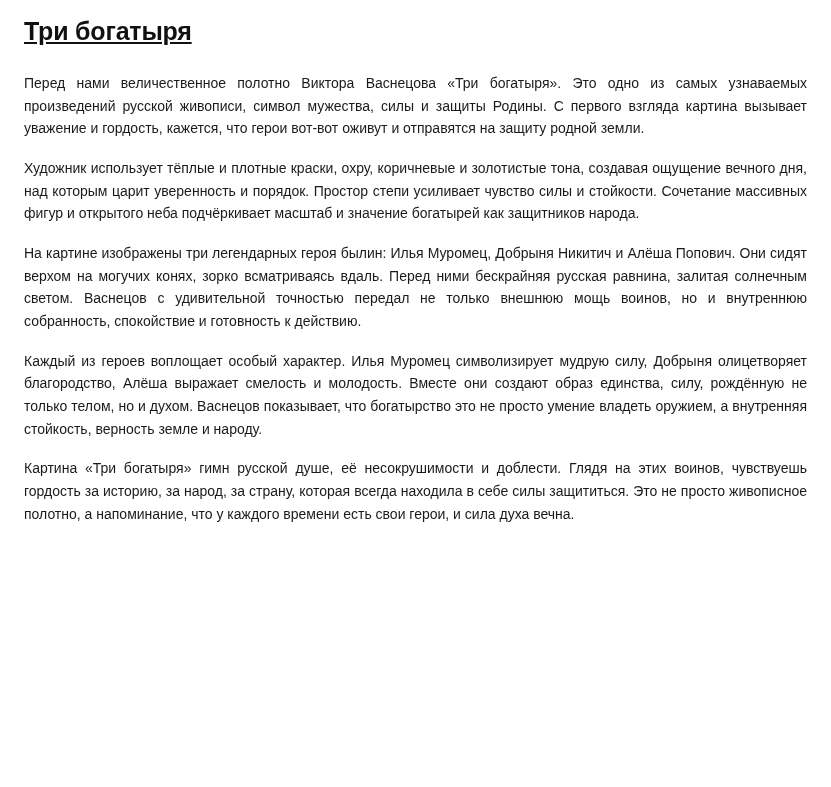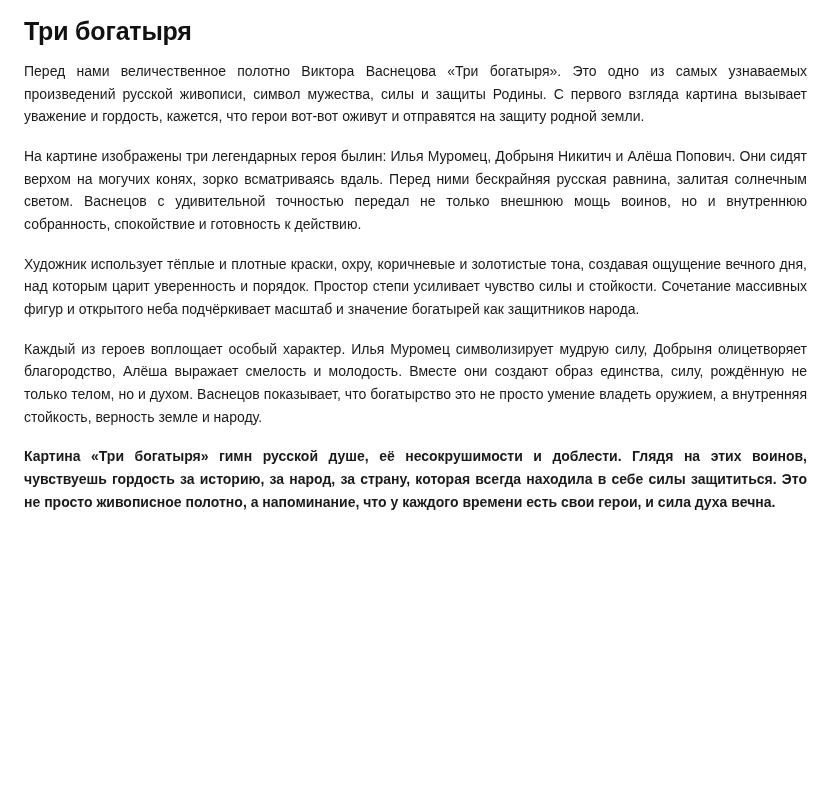--- a/index.html
+++ b/index.html
@@ -18,42 +18,42 @@
     box-sizing: border-box;
     width: 831px;
     min-height: 787px;
     padding: 16px 24px 20px 24px;
     background: #ffffff;
   }
   .doc-title {
     font-size: 25px;
     font-weight: bold;
     line-height: 1.2;
-    margin: 0 0 14px 0;
+    margin: 0 0 26px 0;
     color: #111111;
     letter-spacing: -0.2px;
+    text-decoration: underline;
   }
   .para {
     font-size: 14px;
     line-height: 1.62;
     margin: 0 0 17px 0;
     text-align: justify;
     text-justify: inter-word;
     color: #1a1a1a;
     hyphens: none;
   }
   .para:last-child {
     margin-bottom: 16px;
-    font-weight: bold;
   }
 </style>
 </head>
 <body>
 
 <div class="page">
   <h1 class="doc-title">Три богатыря</h1>
 
   <p class="para">Перед нами величественное полотно Виктора Васнецова «Три богатыря». Это одно из самых узнаваемых произведений русской живописи, символ мужества, силы и защиты Родины. С первого взгляда картина вызывает уважение и гордость, кажется, что герои вот-вот оживут и отправятся на защиту родной земли.</p>
+  <p class="para">Художник использует тёплые и плотные краски, охру, коричневые и золотистые тона, создавая ощущение вечного дня, над которым царит уверенность и порядок. Простор степи усиливает чувство силы и стойкости. Сочетание массивных фигур и открытого неба подчёркивает масштаб и значение богатырей как защитников народа.</p>
   <p class="para">На картине изображены три легендарных героя былин: Илья Муромец, Добрыня Никитич и Алёша Попович. Они сидят верхом на могучих конях, зорко всматриваясь вдаль. Перед ними бескрайняя русская равнина, залитая солнечным светом. Васнецов с удивительной точностью передал не только внешнюю мощь воинов, но и внутреннюю собранность, спокойствие и готовность к действию.</p>
-  <p class="para">Художник использует тёплые и плотные краски, охру, коричневые и золотистые тона, создавая ощущение вечного дня, над которым царит уверенность и порядок. Простор степи усиливает чувство силы и стойкости. Сочетание массивных фигур и открытого неба подчёркивает масштаб и значение богатырей как защитников народа.</p>
   <p class="para">Каждый из героев воплощает особый характер. Илья Муромец символизирует мудрую силу, Добрыня олицетворяет благородство, Алёша выражает смелость и молодость. Вместе они создают образ единства, силу, рождённую не только телом, но и духом. Васнецов показывает, что богатырство это не просто умение владеть оружием, а внутренняя стойкость, верность земле и народу.</p>
   <p class="para">Картина «Три богатыря» гимн русской душе, её несокрушимости и доблести. Глядя на этих воинов, чувствуешь гордость за историю, за народ, за страну, которая всегда находила в себе силы защититься. Это не просто живописное полотно, а напоминание, что у каждого времени есть свои герои, и сила духа вечна.</p>
 </div>
 
 </body></html>

